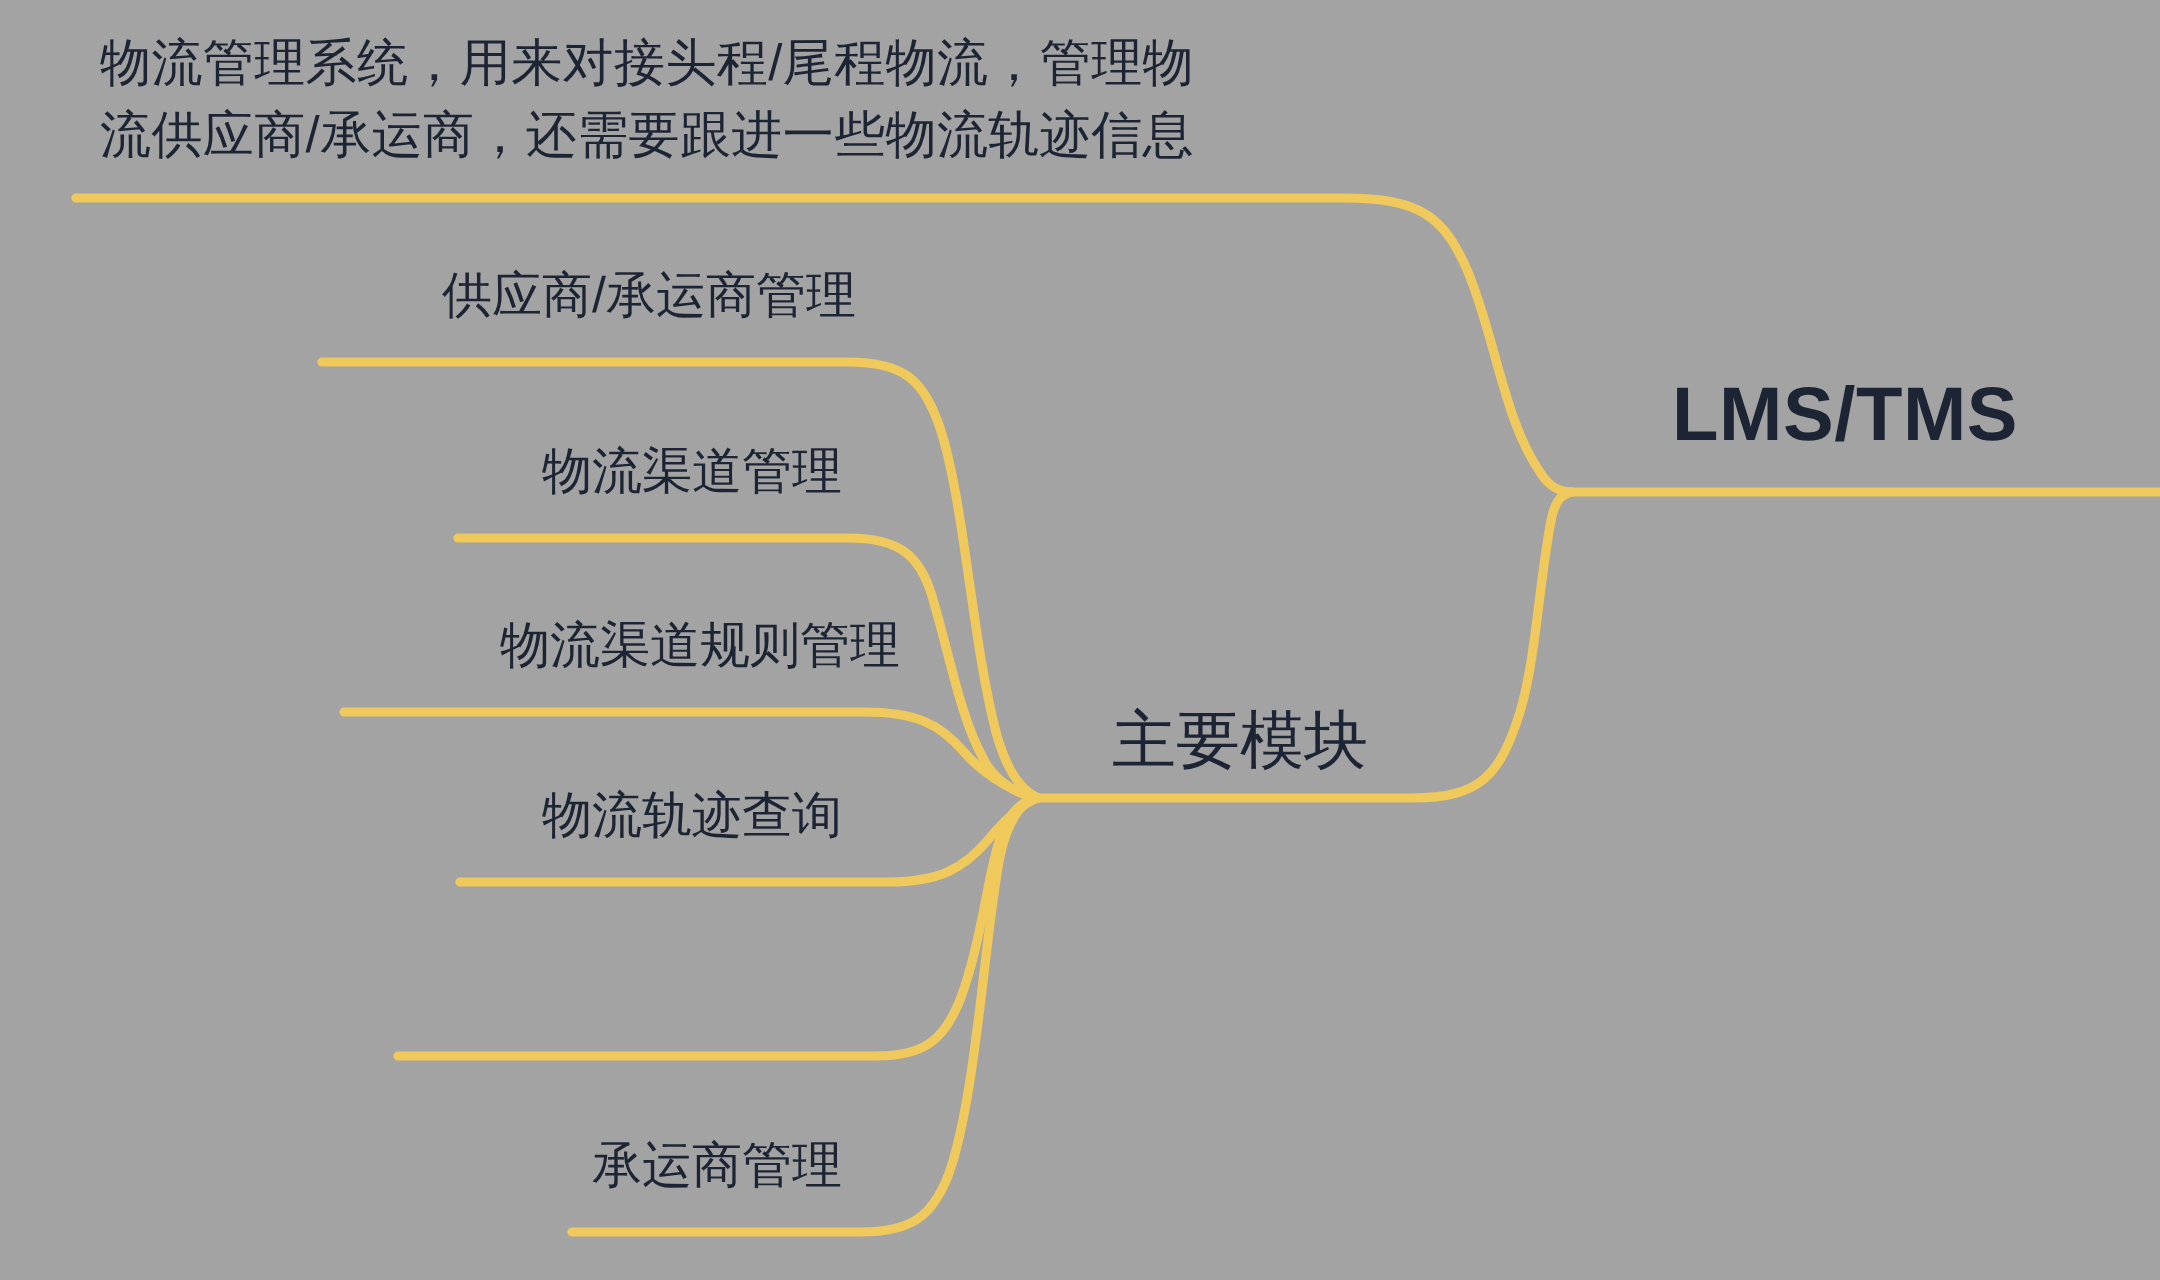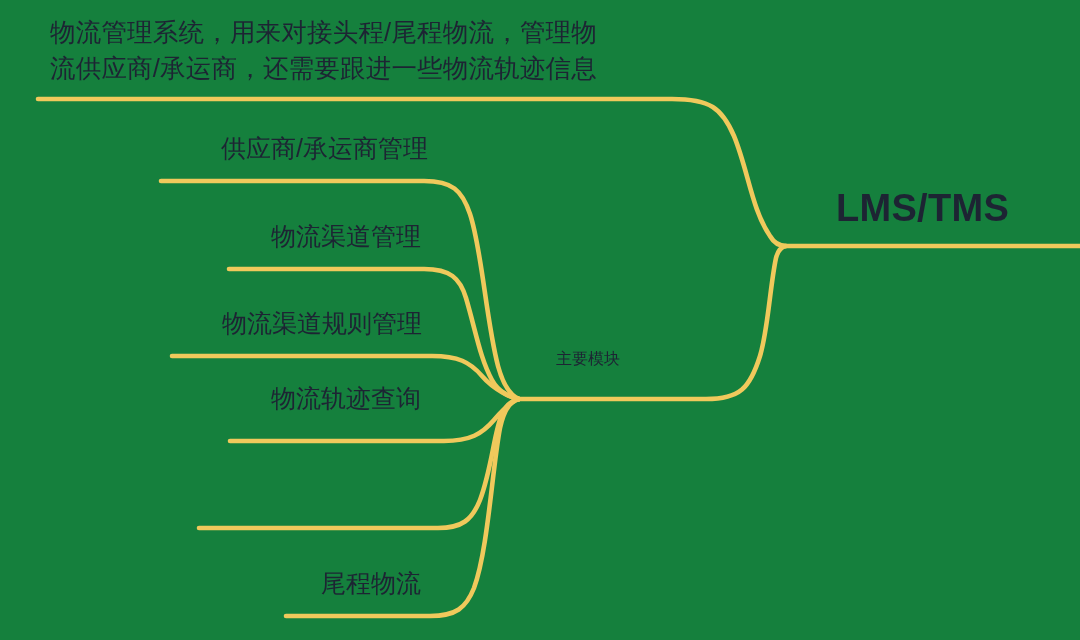--- a/index.html
+++ b/index.html
@@ -8,21 +8,21 @@
     padding: 0;
     background: #f5f6f7;
   }
   body {
     font-family: "Liberation Sans", "DejaVu Sans", sans-serif;
   }
   #mindmap-root {
     position: relative;
     width: 1080px;
     height: 640px;
-    background: #15803d;
+    background: #a3a3a3;
     overflow: hidden;
   }
   #connector-layer {
     position: absolute;
     left: 0;
     top: 0;
     width: 1080px;
     height: 640px;
     pointer-events: none;
   }
@@ -42,30 +42,30 @@
   .node-root {
     left: 836px;
     top: 182px;
     font-size: 38px;
     font-weight: bold;
     letter-spacing: 0.3px;
   }
   .node-branch {
     left: 556px;
     top: 348px;
-    font-size: 16px;
+    font-size: 32px;
   }
   .node-leaf {
     font-size: 25px;
     text-align: right;
   }
   .leaf-0 { left: 0px;  top: 131px; width: 428px; }
   .leaf-1 { left: 0px;  top: 219px; width: 421px; }
-  .leaf-2 { left: 0px;  top: 306px; width: 422px; }
-  .leaf-3 { left: 0px;  top: 381px; width: 421px; }
+  .leaf-2 { left: 0px;  top: 306px; width: 422px; padding-left: 28px; }
+  .leaf-3 { left: 0px;  top: 391px; width: 421px; }
   .leaf-4 { left: 0px;  top: 478px; width: 423px; }
   .leaf-5 { left: 0px;  top: 566px; width: 421px; }
 </style>
 </head>
 <body>
 
 <div id="mindmap-root">
 
   <svg id="connector-layer" viewBox="0 0 1080 640" width="1080" height="640" xmlns="http://www.w3.org/2000/svg">
     <g fill="none" stroke="#f0c95c" stroke-width="4.6" stroke-linecap="round" stroke-linejoin="round">
@@ -100,15 +100,15 @@
 
   <div class="node node-leaf leaf-0">供应商/承运商管理</div>
 
   <div class="node node-leaf leaf-1">物流渠道管理</div>
 
   <div class="node node-leaf leaf-2">物流渠道规则管理</div>
 
   <div class="node node-leaf leaf-3">物流轨迹查询</div>
 
 
-  <div class="node node-leaf leaf-5">尾程物流</div>
+  <div class="node node-leaf leaf-5">承运商管理</div>
 
 </div>
 
 </body></html>

